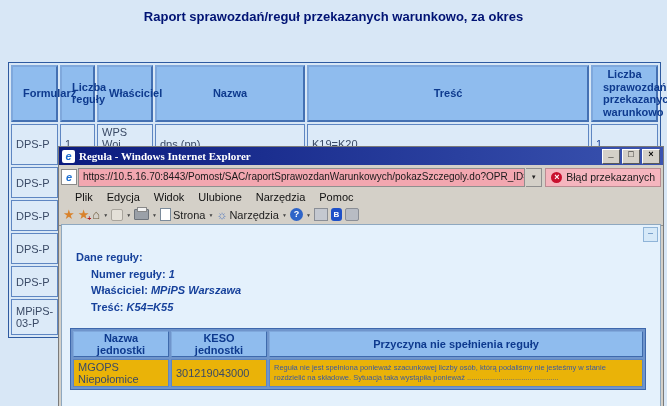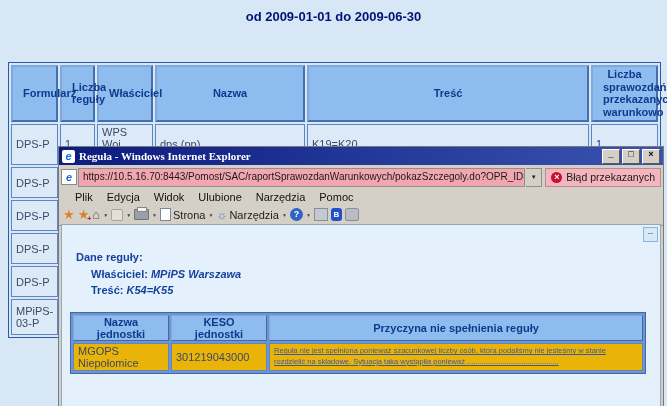--- a/index.html
+++ b/index.html
@@ -74,29 +74,29 @@
   .details{margin:24px 0 0 14px;font-size:11px;font-weight:bold;color:#16419B;line-height:16.5px;}
   .details .field{margin-left:15px;}
   .details .val{font-style:italic;}
   
   table.units{margin:13px 0 0 8px;width:574px;table-layout:fixed;border-collapse:separate;
               border-spacing:2px;background:#6F95CC;border:1px solid #3E68AC;}
   table.units th{background:#8FBCEE;border:1px solid #3E6AAC;border-top-color:#7FA8DC;border-left-color:#7FA8DC;
                  font-size:11px;font-weight:bold;color:#0E3A8E;text-align:center;height:18px;padding:0 10px;}
   table.units td{background:#eab308;border:1px solid #5E86C2;font-size:11px;color:#3A4A66;
                  height:24px;vertical-align:middle;padding:1px 4px;}
-  table.units td.reason{font-size:7.5px;color:#3C5AA0;line-height:1.35;text-decoration:underline;}
+  table.units td.reason{font-size:7.5px;color:#3C5AA0;line-height:1.35;}
 </style>
 </head>
 <body>
 
 <div class="screen">
 
   <div class="page-title">
-    <div>od 2009-01-01 do 2009-06-30</div>
+    <div>Raport sprawozdań/reguł przekazanych warunkowo, za okres</div>
   </div>
 
   <table class="report">
     <colgroup>
       <col style="width:47px">
         <col style="width:35px">
         <col style="width:56px">
       <col style="width:150px">
         <col style="width:282px">
         <col style="width:67px">
@@ -237,20 +237,24 @@
       <span class="tb">
         <span class="sendico"></span>
       </span>
     </div>
 
     <div class="content">
       <span class="scrollbtn">–</span>
 
       <div class="details">
         <div>Dane reguły:</div>
+        <div class="field">
+          <span class="lbl">Numer reguły:</span>
+          <span class="val">1</span>
+        </div>
         <div class="field">
           <span class="lbl">Właściciel:</span>
           <span class="val">MPiPS Warszawa</span>
         </div>
         <div class="field">
           <span class="lbl">Treść:</span>
           <span class="val">K54=K55</span>
         </div>
       </div>
 

